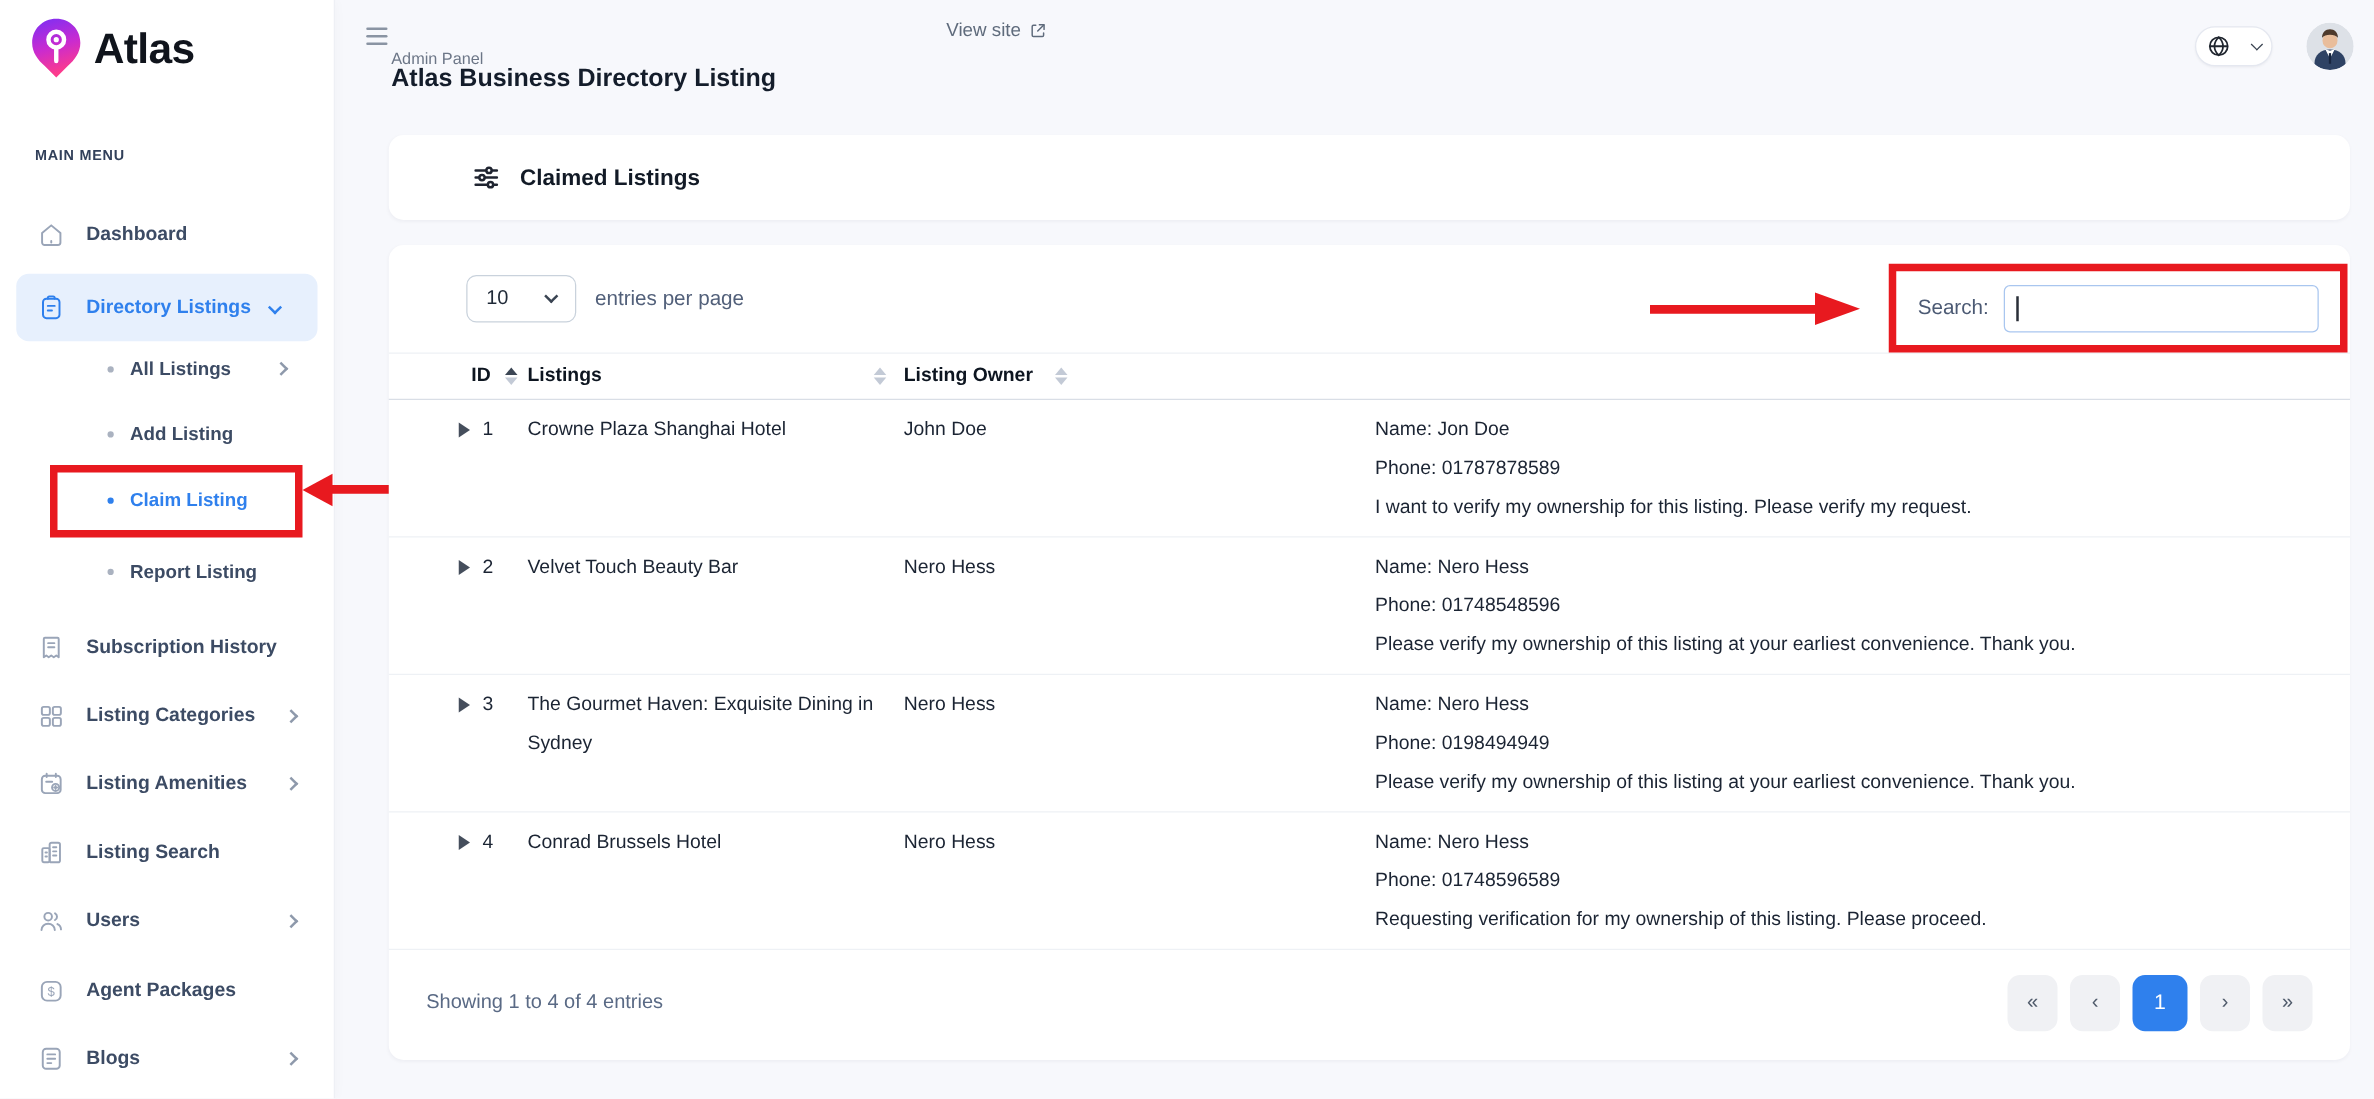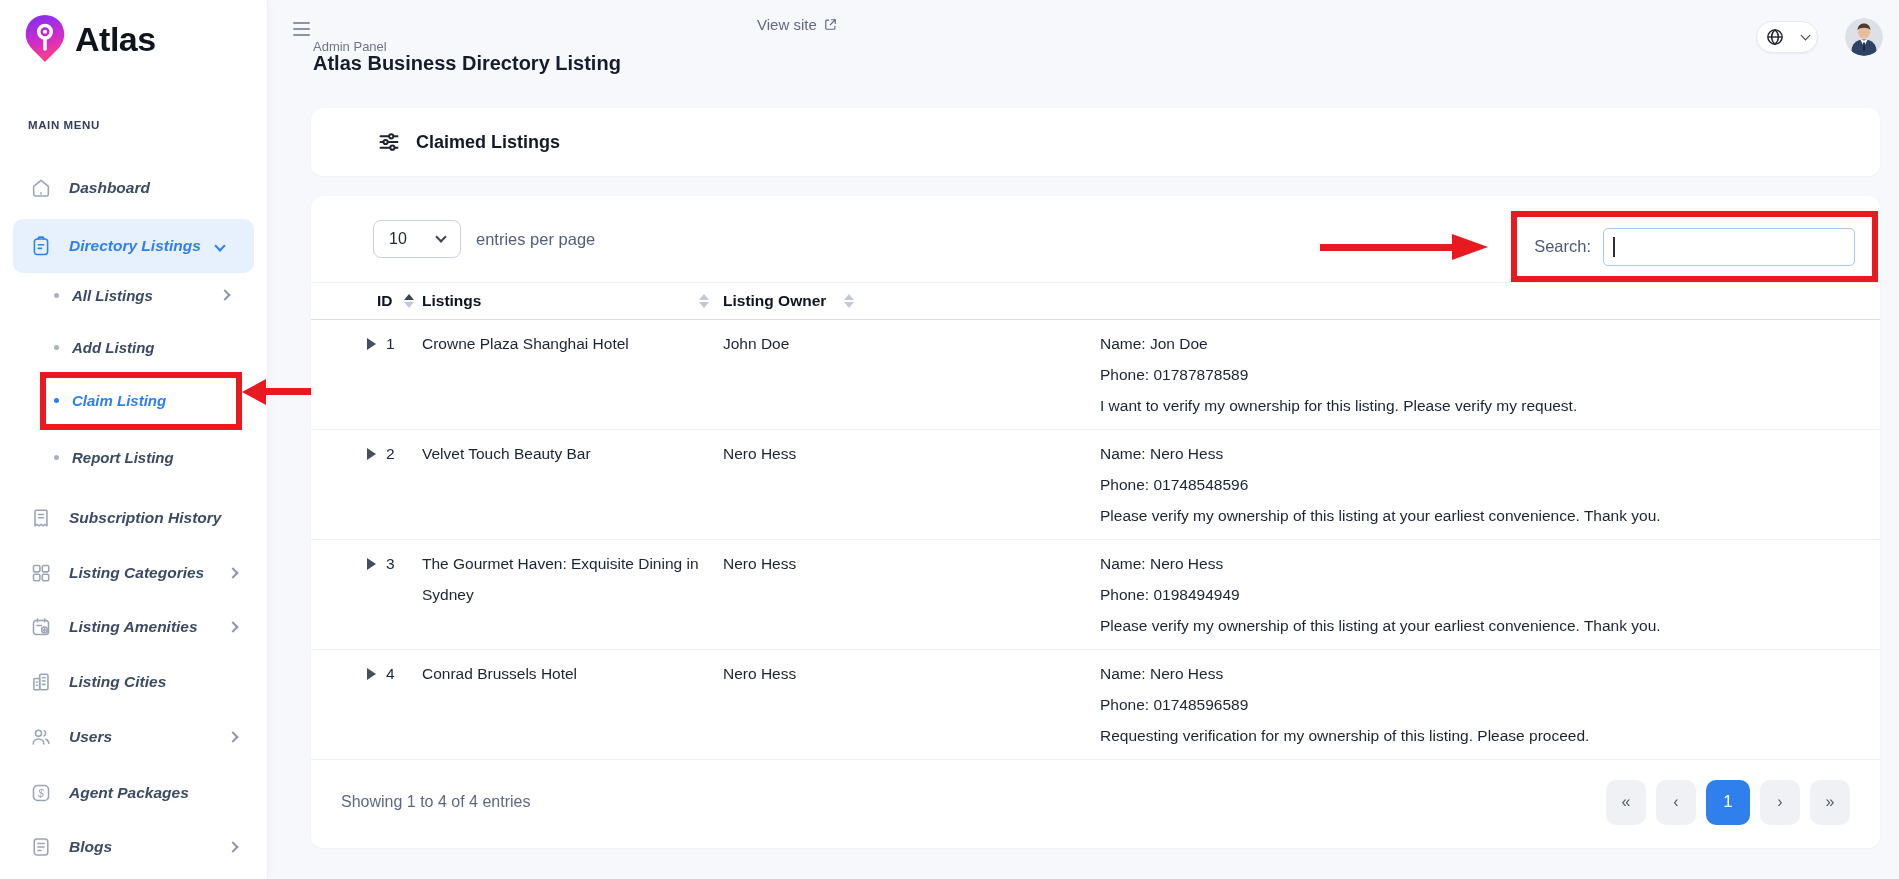--- a/index.html
+++ b/index.html
@@ -8,26 +8,26 @@
   #stage { position:relative; width:1899px; height:879px; overflow:hidden; background:#f7f8fc; }
 
   
   .sidebar { position:absolute; left:0; top:0; width:268px; height:879px; background:#ffffff;
              border-right:1px solid #eef0f5; box-shadow:0 0 10px rgba(30,41,59,.03); }
   .logo { position:absolute; left:24px; top:14px; display:flex; align-items:center; gap:9px; }
   .logo-text { font-size:34px; font-weight:700; color:#10141c; letter-spacing:-.5px; }
   .menu-label { position:absolute; left:28px; top:119px; font-size:11.5px; font-weight:700;
                 color:#32405a; letter-spacing:.6px; }
   .s-item { position:absolute; left:0; right:0; height:52px; display:flex; align-items:center;
-            padding-left:30px; cursor:pointer;font-style:italic; }
+            padding-left:30px; cursor:pointer; }
   .s-item .s-ico { width:22px; height:22px; margin-right:17px; display:flex; align-items:center; }
   .s-item .s-lbl { font-size:15.5px; font-weight:600; color:#3c4b64; }
   .s-item.active { left:13px; right:13px; border-radius:10px; background:#e7f0fd; padding-left:17px; }
   .s-item.active .s-lbl { color:#2f80ed; }
-  .s-item.sub { padding-left:54px; }
+  .s-item.sub { padding-left:86px; }
   .s-item.sub .dot { width:5px; height:5px; border-radius:50%; background:#aab2c0; margin-right:13px; }
   .s-item.sub .s-lbl { font-size:15px; }
   .s-item.sub.hl .dot { background:#2f80ed; }
   .s-item.sub.hl .s-lbl { color:#2f80ed; }
   .chev { width:8px; height:8px; border-right:2px solid #8e99ab; border-bottom:2px solid #8e99ab;
           position:absolute; right:30px; }
   .chev.right { transform:rotate(-45deg); }
   .chev.down  { transform:rotate(45deg); border-color:#2f80ed; }
   .sideicon { stroke:#9aa5b8; fill:none; stroke-width:1.7; stroke-linecap:round; stroke-linejoin:round; }
   .s-item.active .sideicon { stroke:#2f80ed; }
@@ -215,21 +215,21 @@
     </div>
 
     <div class="s-item" style="top:656px">
       <span class="s-ico">
         <svg class="sideicon" width="22" height="22" viewBox="0 0 24 24">
             <rect x="4.2" y="8.2" width="6.4" height="12.3" rx="1.2"></rect>
             <rect x="10.6" y="3.5" width="9" height="17" rx="1.6"></rect>
             <path d="M13.6 7.4h2.8M13.6 11h2.8M13.6 14.6h2.8M7 12h1.2M7 15.5h1.2"></path>
           </svg>
       </span>
-      <span class="s-lbl">Listing Cities</span>
+      <span class="s-lbl">Listing Search</span>
     </div>
 
     <div class="s-item" style="top:711px">
       <span class="s-ico">
         <svg class="sideicon" width="22" height="22" viewBox="0 0 24 24">
             <circle cx="9.3" cy="8" r="3.3"></circle>
             <path d="M3.5 19.6c0-3.3 2.7-5.4 5.8-5.4s5.8 2.1 5.8 5.4"></path>
             <path d="M15.3 5.1a3.3 3.3 0 0 1 0 5.8"></path>
             <path d="M17.4 14.5c1.8.8 3.1 2.4 3.1 4.6"></path>
           </svg>

